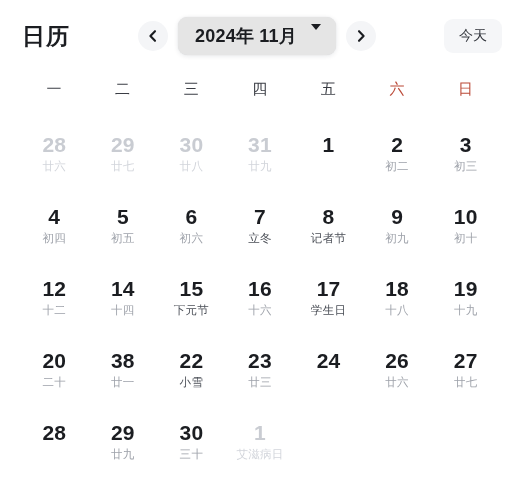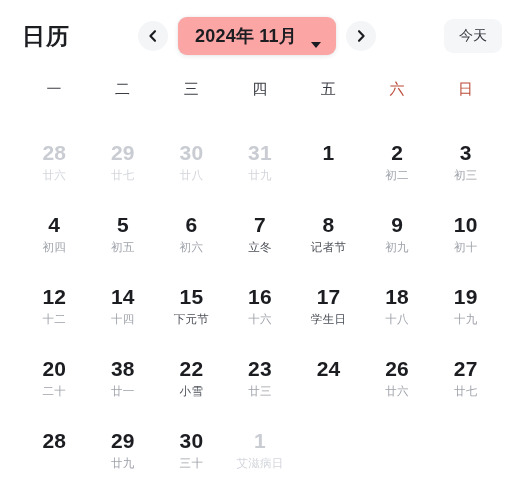--- a/index.html
+++ b/index.html
@@ -58,23 +58,23 @@
     align-items: center;
     justify-content: center;
     cursor: pointer;
     flex: 0 0 auto;
     padding: 0;
   }
   .nav-arrow svg { display: block; }
 
   .month-pill {
     display: flex;
-    align-items: flex-end;
+    align-items: flex-start;
     gap: 14px;
-    background: #fca5a5;
+    background: #e5e5e5;
     border-radius: 9px;
     padding: 7px 15px 7px 17px;
     box-shadow: 0 1px 5px rgba(22,28,45,0.10), 0 0 1px rgba(22,28,45,0.12);
     cursor: pointer;
   }
 
   .month-label {
     font-size: 18px;
     font-weight: 700;
     color: #1b1d21;
@@ -127,21 +127,21 @@
     display: grid;
     grid-template-columns: repeat(7, 1fr);
     grid-template-rows: repeat(5, 72px);
     padding: 12px 20px 0 20px;
   }
 
   .cell {
     display: flex;
     flex-direction: column;
     align-items: center;
-    justify-content: flex-end;
+    justify-content: center;
     padding-top: 3px;
     cursor: pointer;
     position: relative;
   }
 
   .cell .pad {
     width: 52px;
     border-radius: 12px;
     display: flex;
     flex-direction: column;

